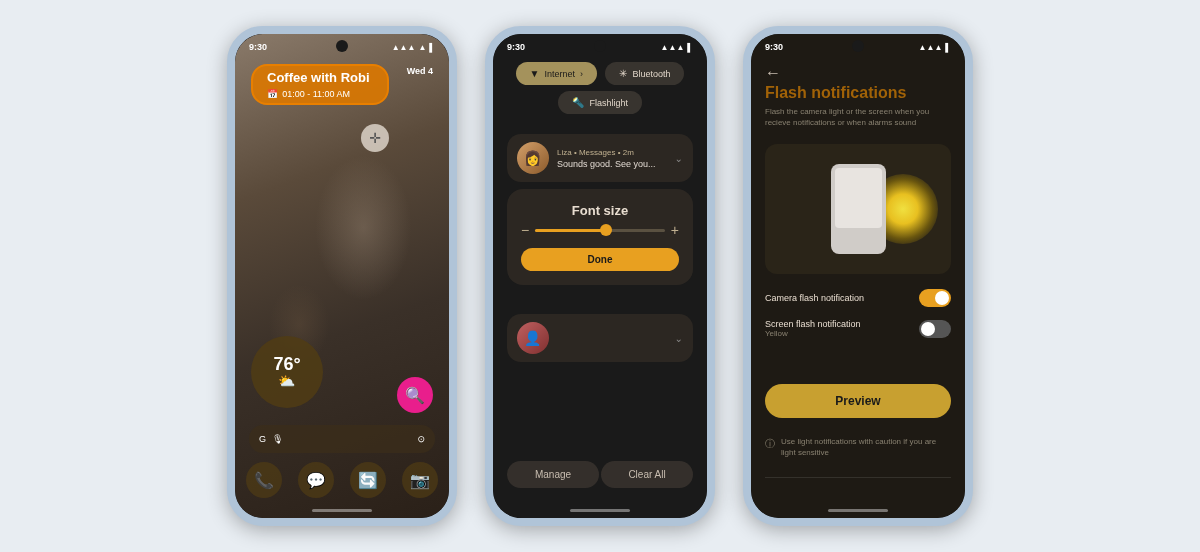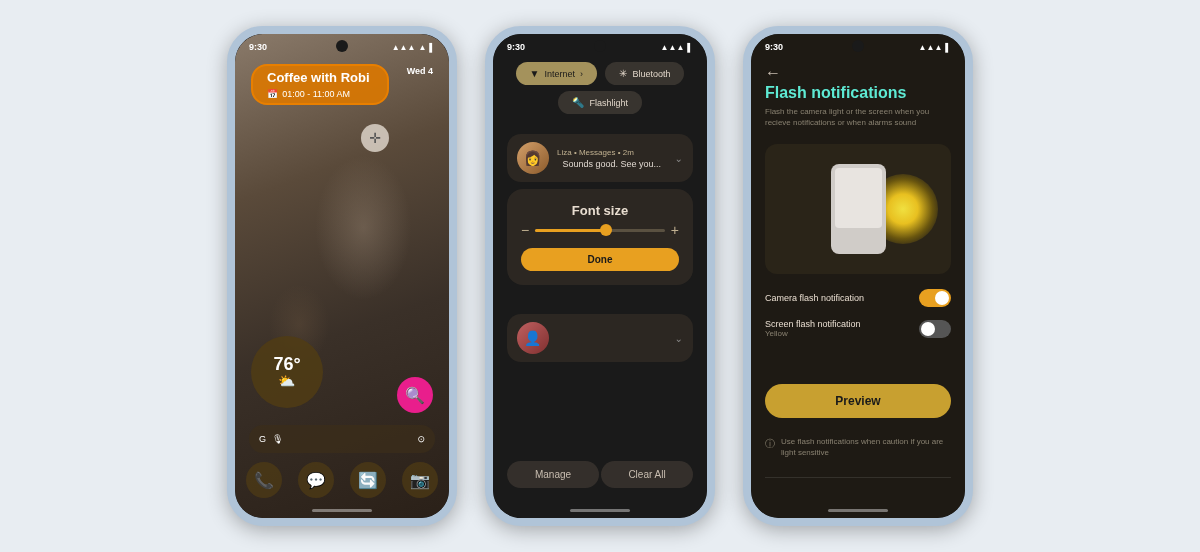--- a/index.html
+++ b/index.html
@@ -290,21 +290,20 @@
     }
     .notif-content { flex: 1; }
     .notif-header {
       font-size: 8px;
       color: #c0b090;
       margin-bottom: 2px;
     }
     .notif-text {
       font-size: 9px;
       color: #e0d8d0;
-      text-align: center;
     }
     .notif-chevron {
       font-size: 10px;
       color: #888;
     }
 
     
     .font-popup {
       position: absolute;
       top: 155px;
@@ -428,21 +427,21 @@
       left: 14px;
       color: #c8bdb0;
       font-size: 16px;
     }
 
     .flash-title {
       position: absolute;
       top: 50px;
       left: 14px;
       right: 14px;
-      color: #5eead4;
+      color: #a16207;
       font-size: 16px;
       font-weight: 700;
     }
     .flash-subtitle {
       position: absolute;
       top: 72px;
       left: 14px;
       right: 14px;
       color: #888070;
       font-size: 8px;
@@ -730,19 +729,19 @@
       </div>
       <div class="toggle off">
         <div class="toggle-thumb"></div>
       </div>
     </div>
 
     <div class="preview-btn">Preview</div>
 
     <div class="caution-row">
       <span class="caution-icon">ⓘ</span>
-      <span class="caution-text">Use flash notifications when caution if you are light sensitive</span>
+      <span class="caution-text">Use light notifications with caution if you are light sensitive</span>
     </div>
 
     <div class="divider-line"></div>
     <div class="home-bar"></div>
   </div>
 </div>
 
 </body></html>

